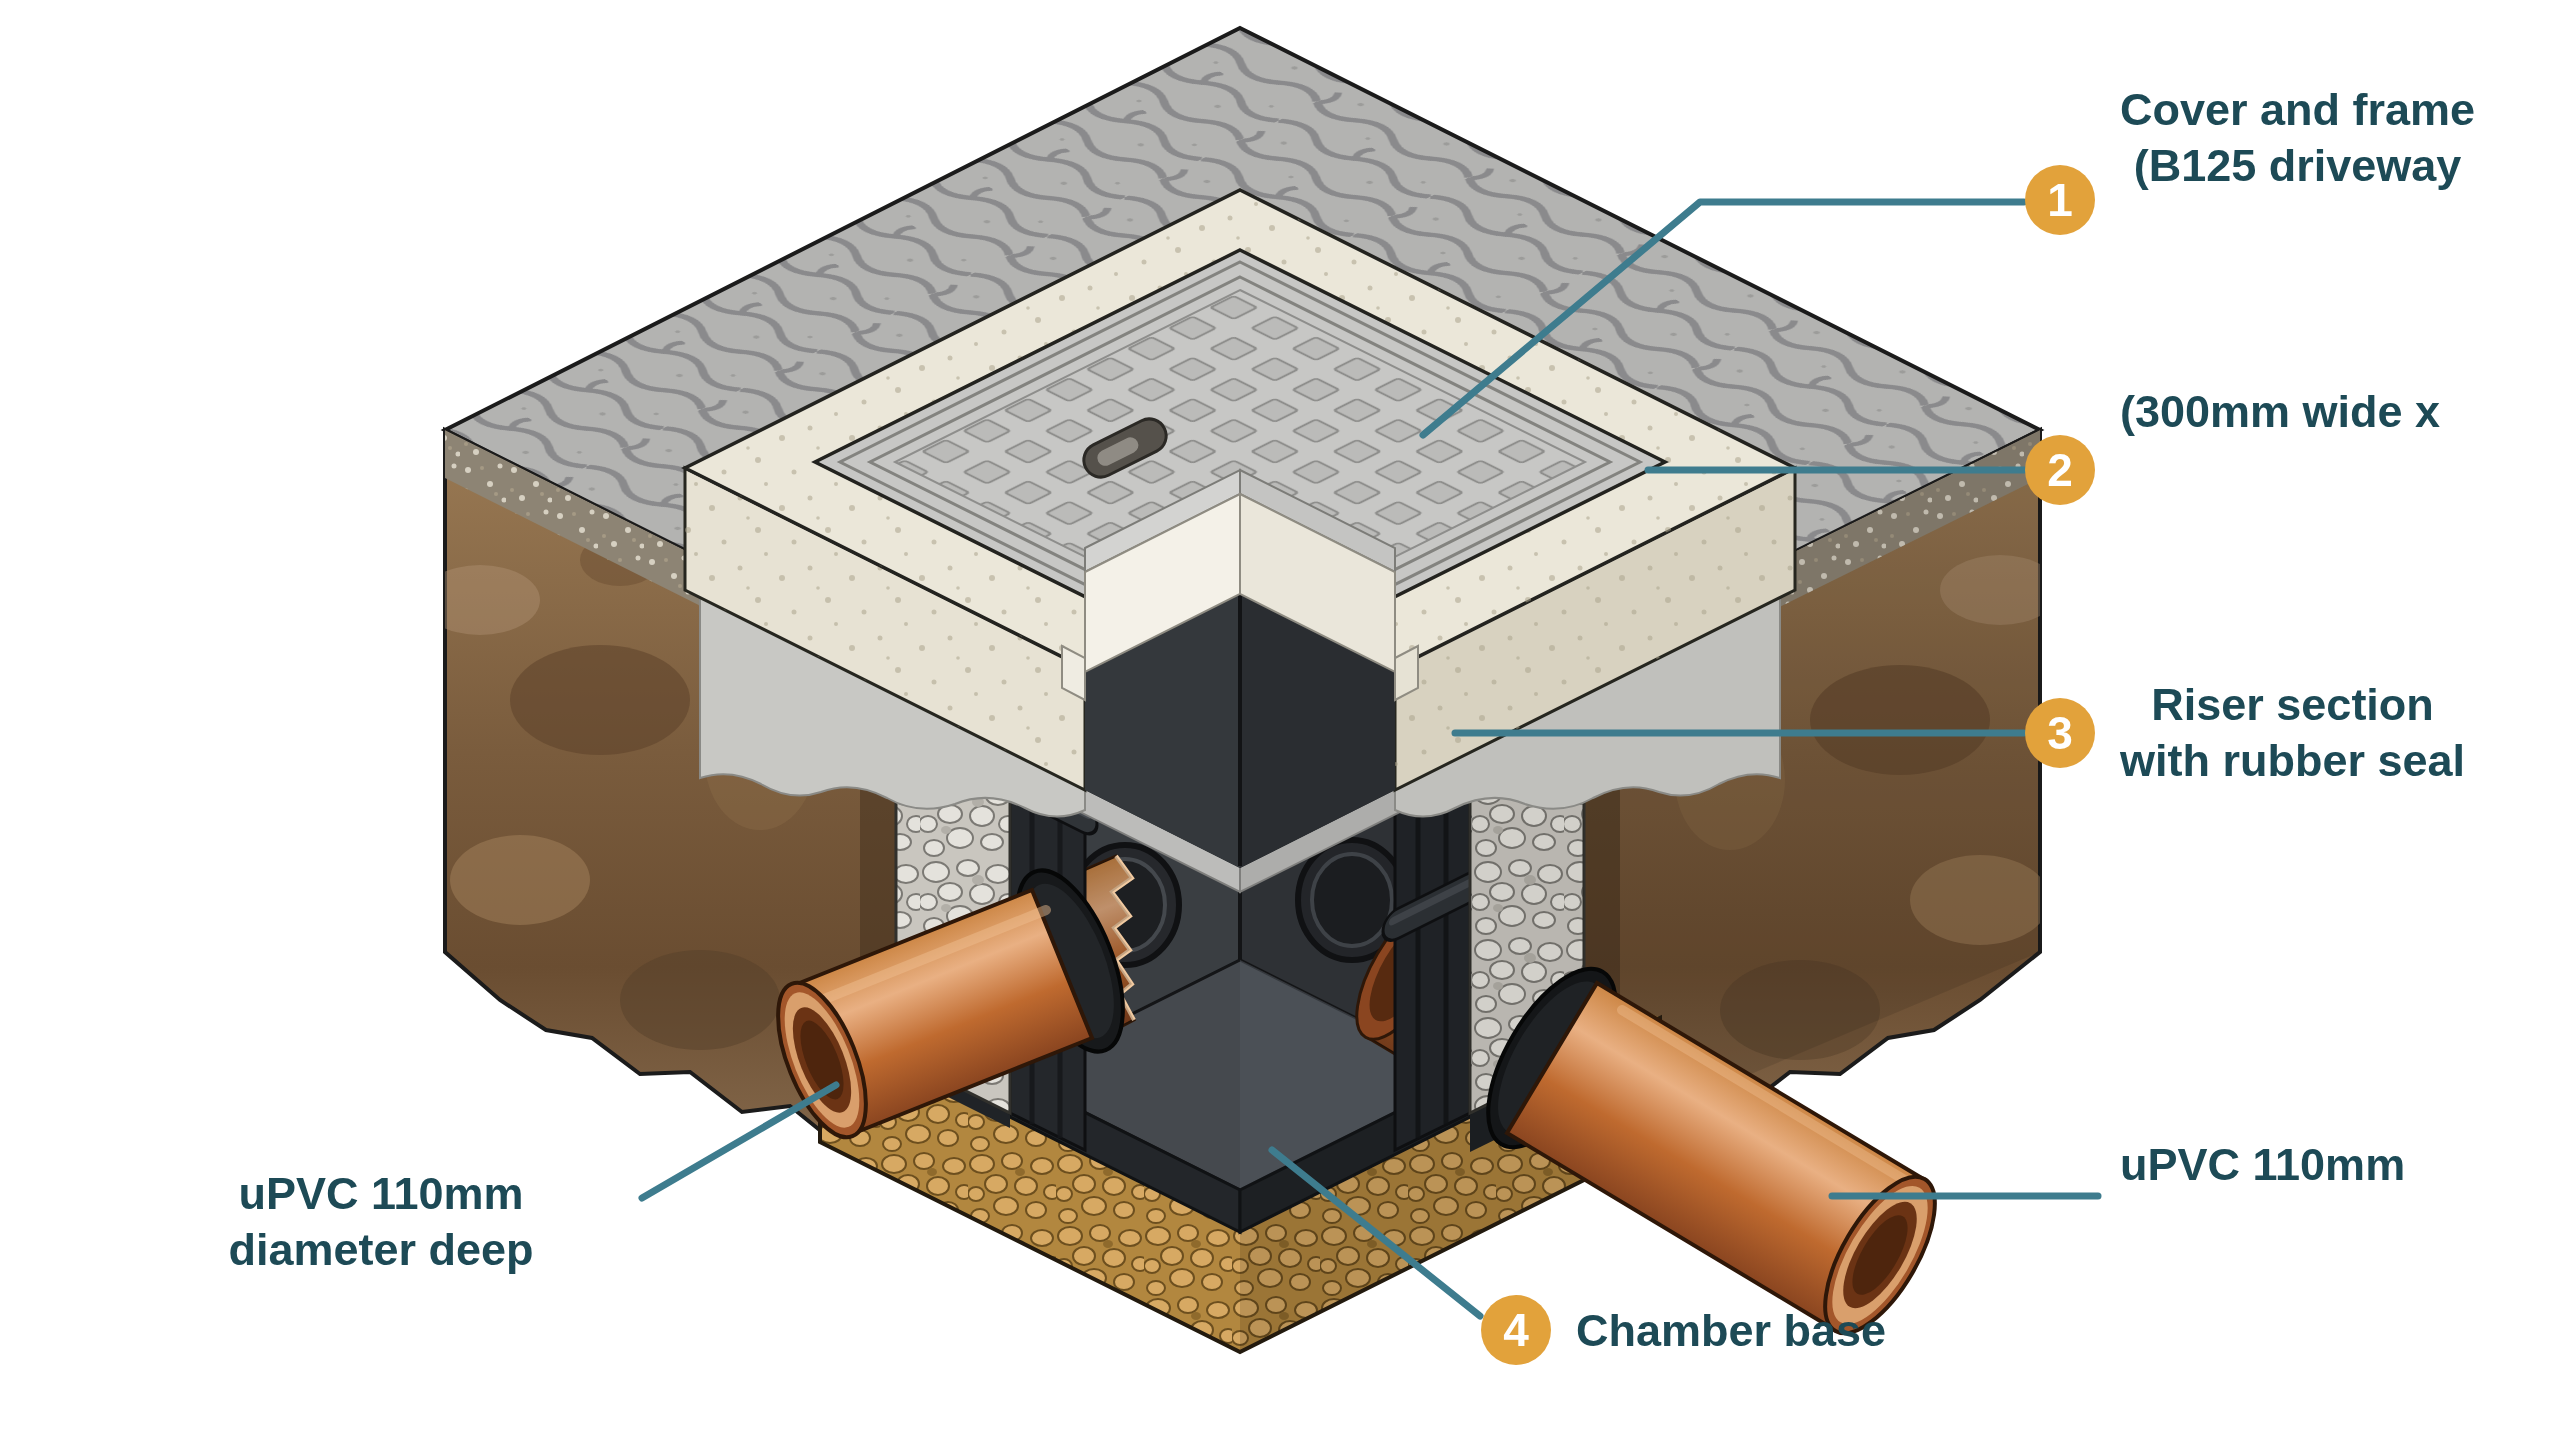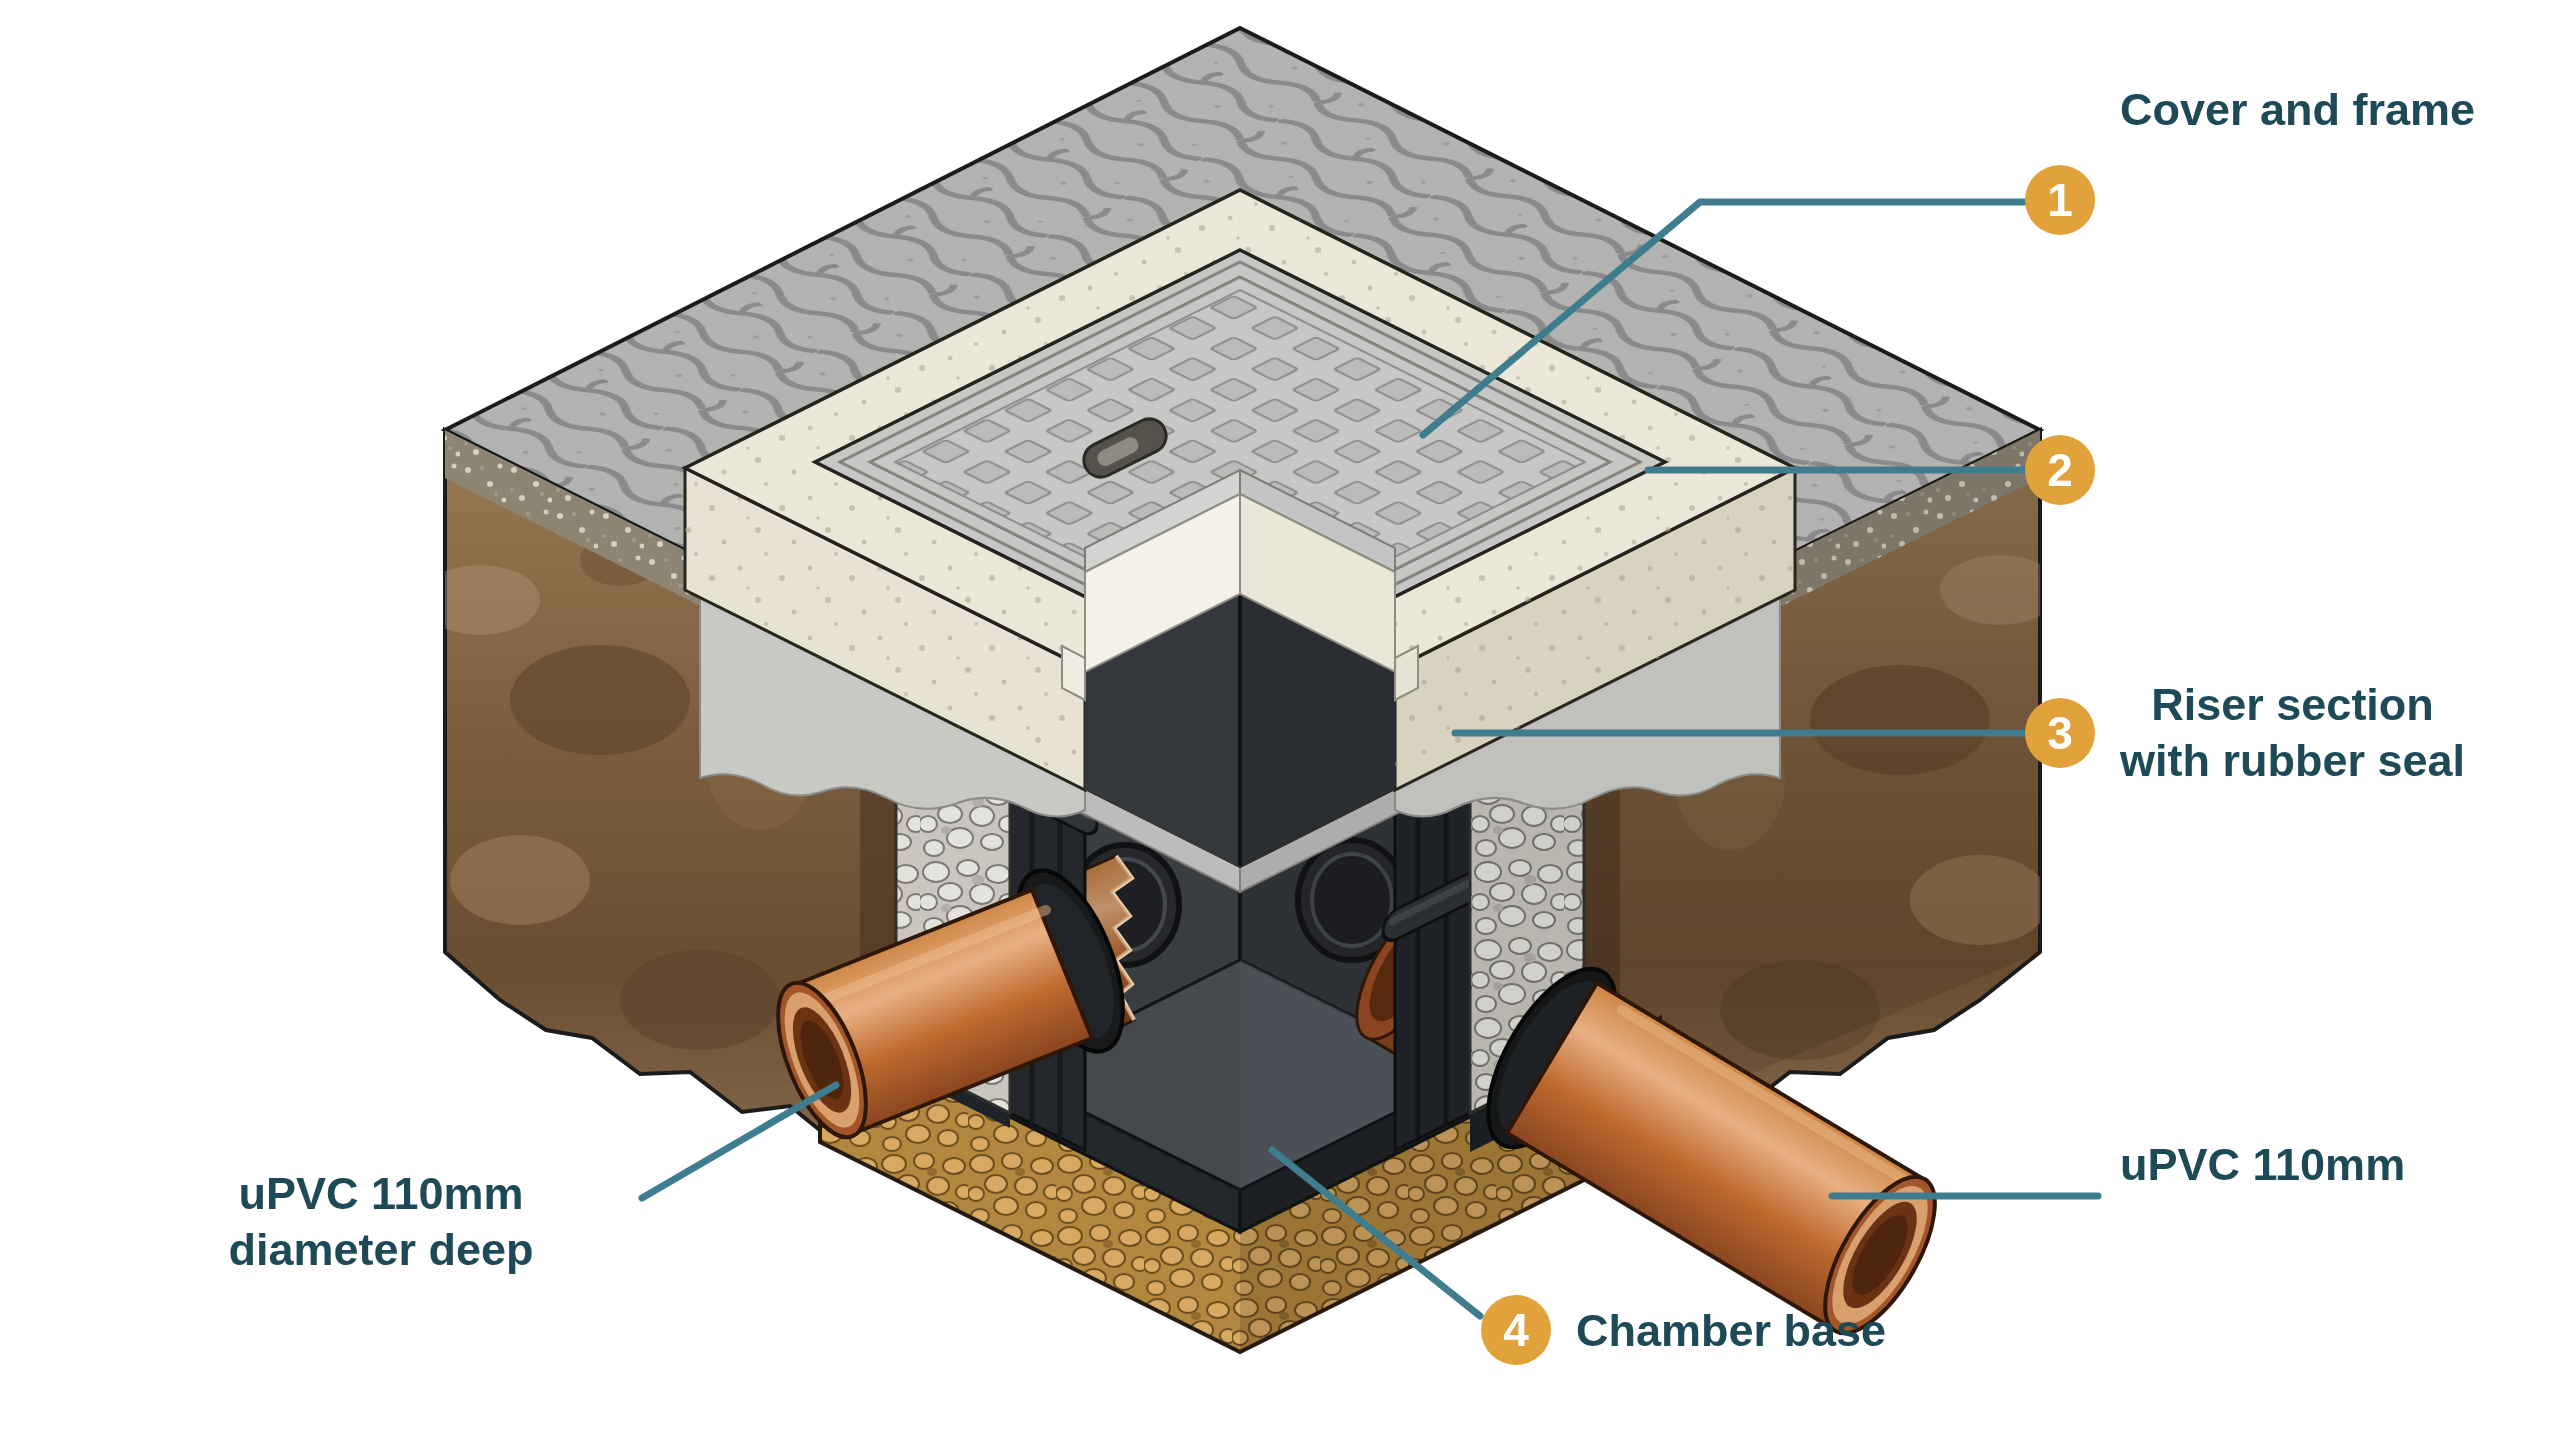--- a/index.html
+++ b/index.html
@@ -346,22 +346,24 @@
   </g>
 </svg>
 
 <div class="badge" style="left:2060px;top:200px;">1</div>
 <div class="badge" style="left:2060px;top:470px;">2</div>
 <div class="badge" style="left:2060px;top:733px;">3</div>
 <div class="badge" style="left:1516px;top:1330px;">4</div>
 
 <div class="lbl" style="left:2120px;top:82px;">
   <span>Cover and frame</span>
+  <span>(B125 driveway</span>
 </div>
 <div class="lbl" style="left:2120px;top:384px;">
+  <span>(300mm wide x</span>
 </div>
 <div class="lbl" style="left:2120px;top:677px;">
   <span>Riser section</span>
   <span>with rubber seal</span>
 </div>
 <div class="lbl" style="left:1576px;top:1303px;">
   <span>Chamber base</span>
 </div>
 
 <div class="lbl right-align" style="left:150px;top:1166px;width:462px;">

